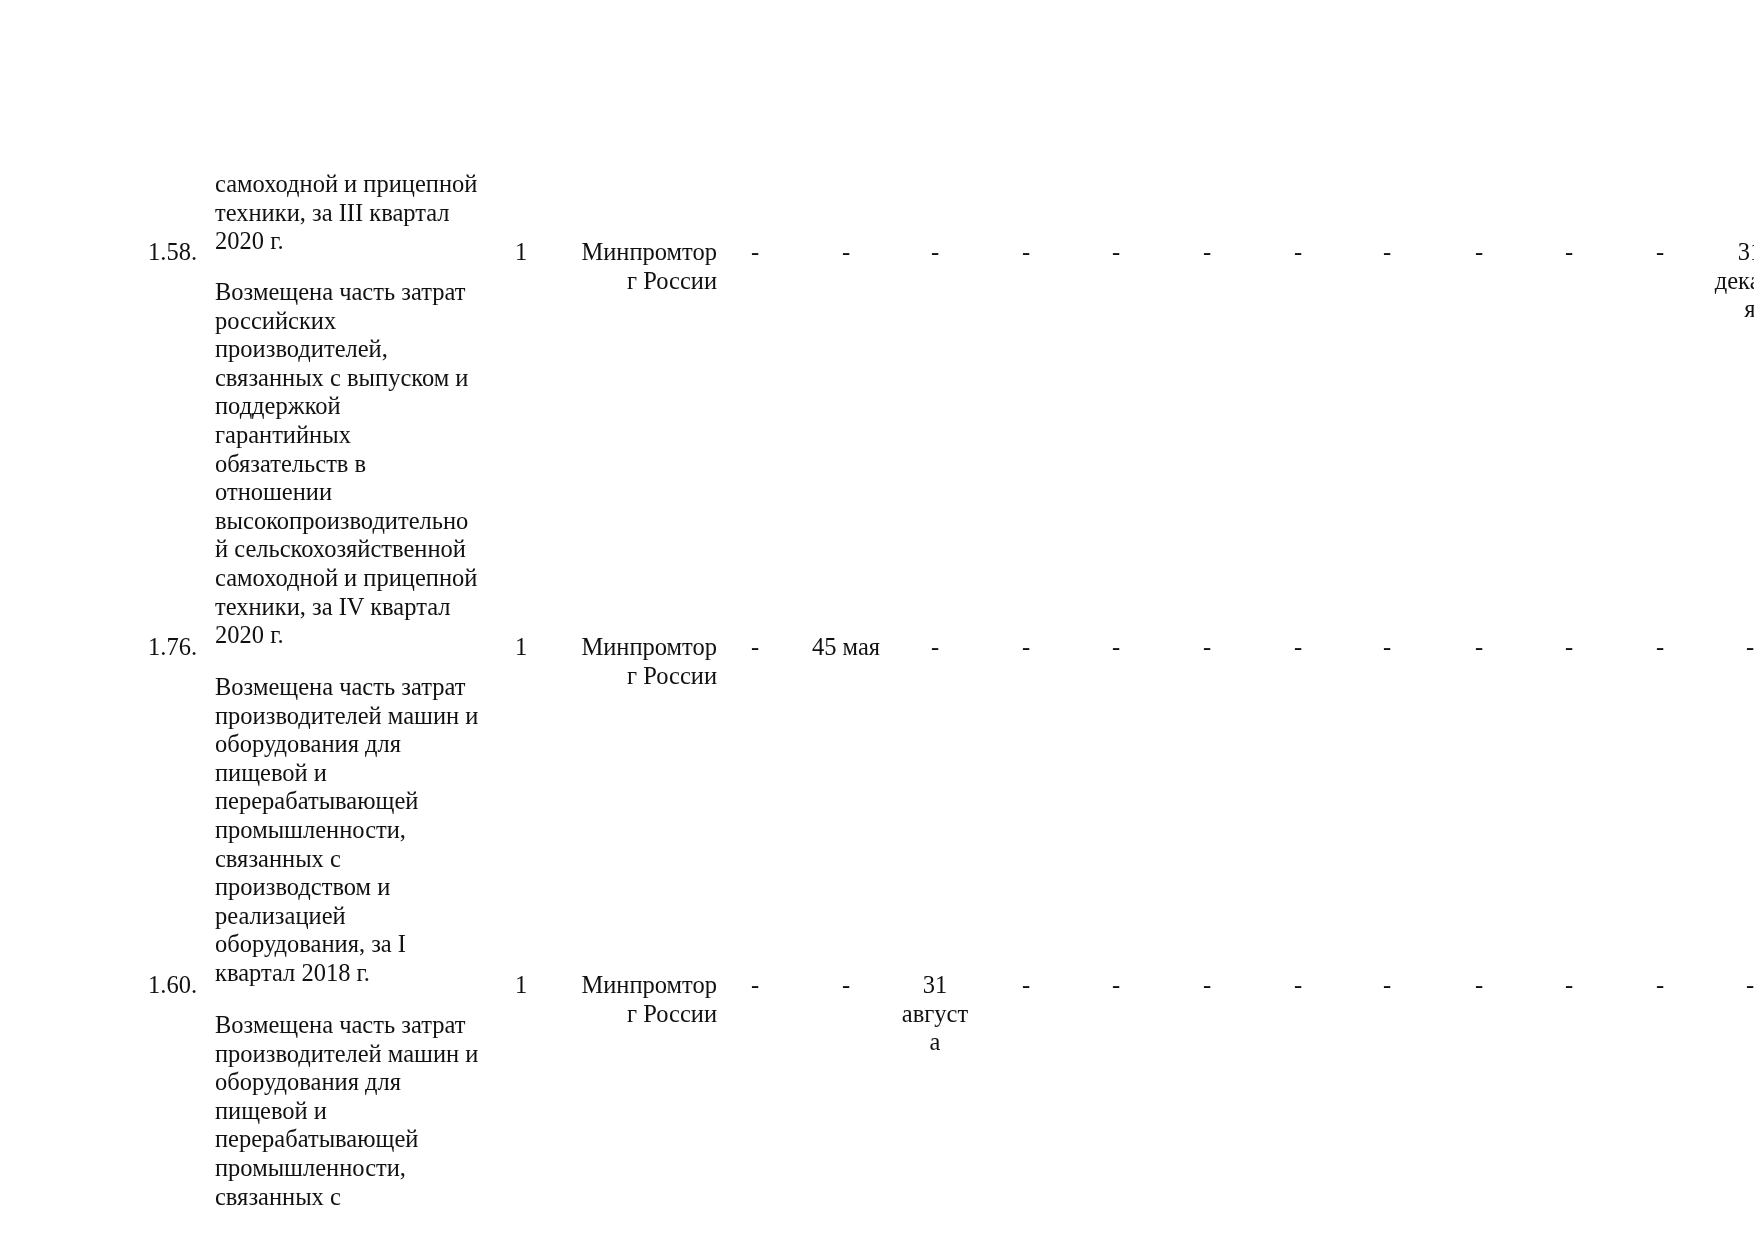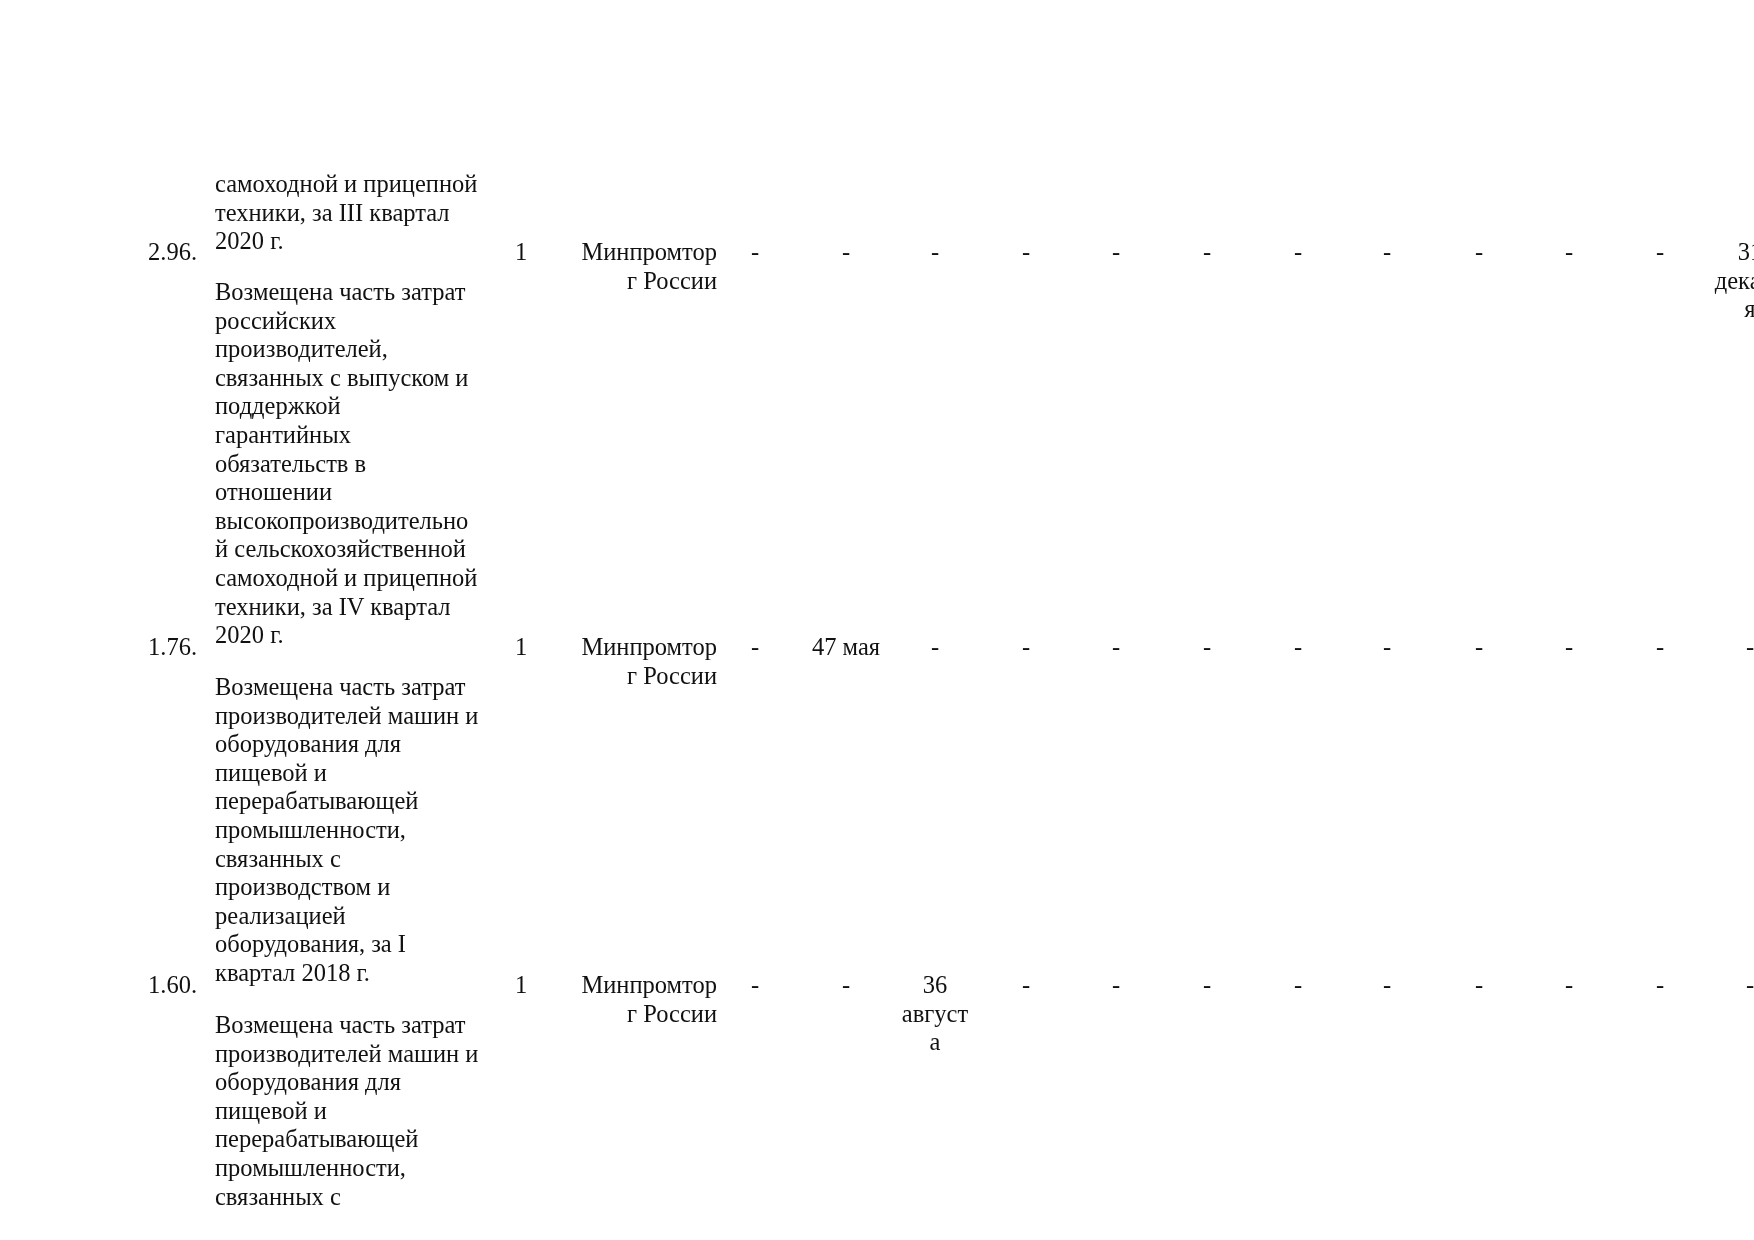--- a/index.html
+++ b/index.html
@@ -22,21 +22,21 @@
 
 <div class="page">
 
   <div class="row" style="top:130px">
     <div class="cell desc">самоходной и прицепной
 техники, за III квартал
 2020 г.</div>
   </div>
 
   <div class="row" style="top:238px">
-    <div class="cell num">2.96.</div>
+    <div class="cell num">1.58.</div>
     <div class="cell desc">Возмещена часть затрат
 российских
 производителей,
 связанных с выпуском и
 поддержкой
 гарантийных
 обязательств в
 отношении
 высокопроизводительно
 й сельскохозяйственной
@@ -72,21 +72,21 @@
 промышленности,
 связанных с
 производством и
 реализацией
 оборудования, за I
 квартал 2018 г.</div>
     <div class="cell qty">1</div>
     <div class="cell exec">Минпромтор
 г России</div>
     <div class="cell col" style="left:755px">-</div>
-    <div class="cell col" style="left:846px">47 мая</div>
+    <div class="cell col" style="left:846px">45 мая</div>
     <div class="cell col" style="left:935px">-</div>
     <div class="cell col" style="left:1026px">-</div>
     <div class="cell col" style="left:1116px">-</div>
     <div class="cell col" style="left:1207px">-</div>
     <div class="cell col" style="left:1298px">-</div>
     <div class="cell col" style="left:1387px">-</div>
     <div class="cell col" style="left:1479px">-</div>
     <div class="cell col" style="left:1569px">-</div>
     <div class="cell col" style="left:1660px">-</div>
     <div class="cell col" style="left:1750px">-</div>
@@ -99,21 +99,21 @@
 оборудования для
 пищевой и
 перерабатывающей
 промышленности,
 связанных с</div>
     <div class="cell qty">1</div>
     <div class="cell exec">Минпромтор
 г России</div>
     <div class="cell col" style="left:755px">-</div>
     <div class="cell col" style="left:846px">-</div>
-    <div class="cell col" style="left:935px">36
+    <div class="cell col" style="left:935px">31
 август
 а</div>
     <div class="cell col" style="left:1026px">-</div>
     <div class="cell col" style="left:1116px">-</div>
     <div class="cell col" style="left:1207px">-</div>
     <div class="cell col" style="left:1298px">-</div>
     <div class="cell col" style="left:1387px">-</div>
     <div class="cell col" style="left:1479px">-</div>
     <div class="cell col" style="left:1569px">-</div>
     <div class="cell col" style="left:1660px">-</div>

